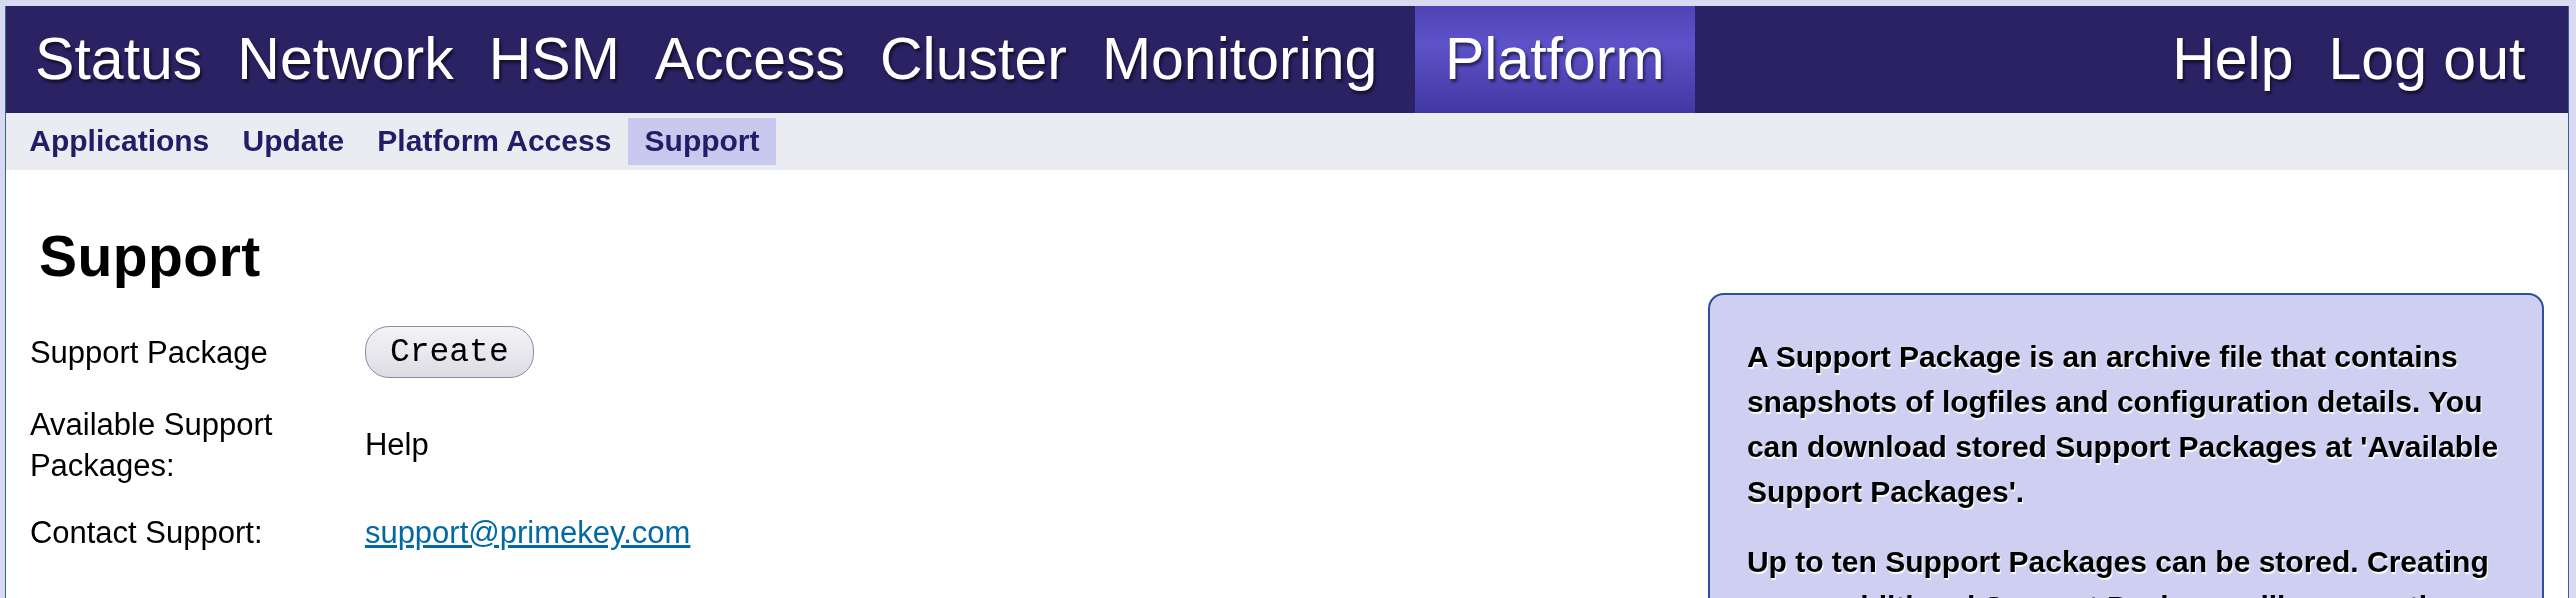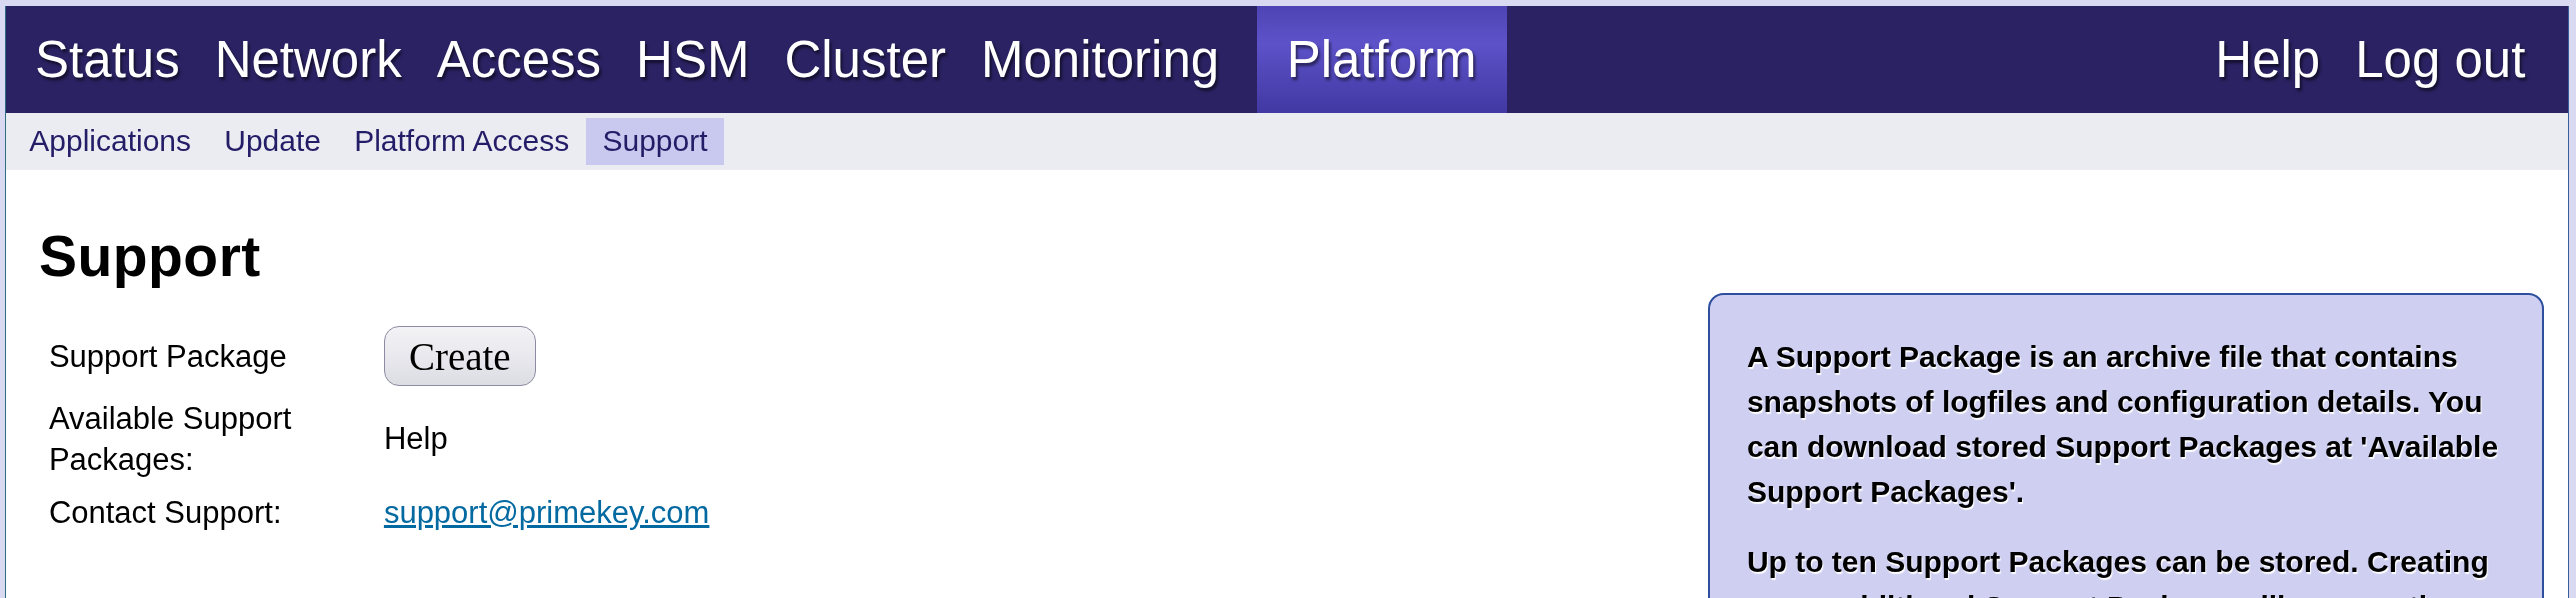--- a/index.html
+++ b/index.html
@@ -22,21 +22,21 @@
   .topnav {
     height: 107px;
     background: #2b2263;
     display: flex;
     align-items: center;
     padding: 0 25px 0 11.7px;
     white-space: nowrap;
   }
   .topnav-item {
     color: #ffffff;
-    font-size: 51px;
+    font-size: 59px;
     padding: 0 17.5px;
     height: 107px;
     display: flex;
     align-items: center;
     text-shadow: 1.9px 2.9px 2.9px rgba(0,0,0,0.55);
     cursor: pointer;
   }
   .topnav-item.active {
     background: linear-gradient(180deg, #4f44b4 0%, #5d52c8 35%, #4238a2 100%);
     padding: 0 30px;
@@ -50,52 +50,53 @@
     display: flex;
     align-items: center;
     padding: 0 6.8px;
     white-space: nowrap;
   }
   .subnav-item {
     color: #231c66;
     font-size: 30px;
     padding: 6.8px 16.6px;
     cursor: pointer;
+    font-weight: bold;
   }
   .subnav-item.active { background: #c9c9ef; }
   
   .content {
     position: relative;
     height: 429px;
     background: #ffffff;
   }
   .page-title {
     margin: 53px 0 0 33px;
     font-size: 57px;
     font-weight: bold;
     letter-spacing: 0.5px;
   }
   .support-form {
-    margin: 37px 0 0 43px;
+    margin: 37px 0 0 24px;
     display: grid;
     grid-template-columns: 335px auto;
-    row-gap: 12px;
+    row-gap: 26px;
     align-items: center;
     font-size: 31px;
   }
   .form-label { line-height: 41px; }
   .label-narrow { max-width: 292px; }
   .create-btn {
     justify-self: start;
-    font-family: Liberation Serif, serif;
-    font-size: 39px;
+    font-family: Liberation Mono, monospace;
+    font-size: 33px;
     color: #000;
     padding: 6.8px 24px;
     border: 1.9px solid #8b8ba3;
-    border-radius: 15px;
+    border-radius: 24px;
     background: linear-gradient(180deg, #f3f3f6 0%, #e6e6ec 60%, #dcdce3 100%);
     cursor: pointer;
   }
   .form-value { font-size: 31px; }
   .mail-link { color: #0369a1; text-decoration: underline; cursor: pointer; }
   
   .info-box {
     position: absolute;
     left: 1702px;
     top: 70px;
@@ -112,22 +113,22 @@
   .info-box p { margin-bottom: 25px; font-weight: bold; }
 </style>
 </head>
 <body>
 
 <div class="page">
 
   <div class="topnav">
     <div class="topnav-item">Status</div>
     <div class="topnav-item">Network</div>
+    <div class="topnav-item">HSM</div>
     <div class="topnav-item">Access</div>
-    <div class="topnav-item">HSM</div>
     <div class="topnav-item">Cluster</div>
     <div class="topnav-item">Monitoring</div>
     <div class="topnav-item active">Platform</div>
     <div class="topnav-spacer"></div>
     <div class="topnav-item">Help</div>
     <div class="topnav-item">Log out</div>
   </div>
 
   <div class="subnav">
     <div class="subnav-item">Applications</div>

